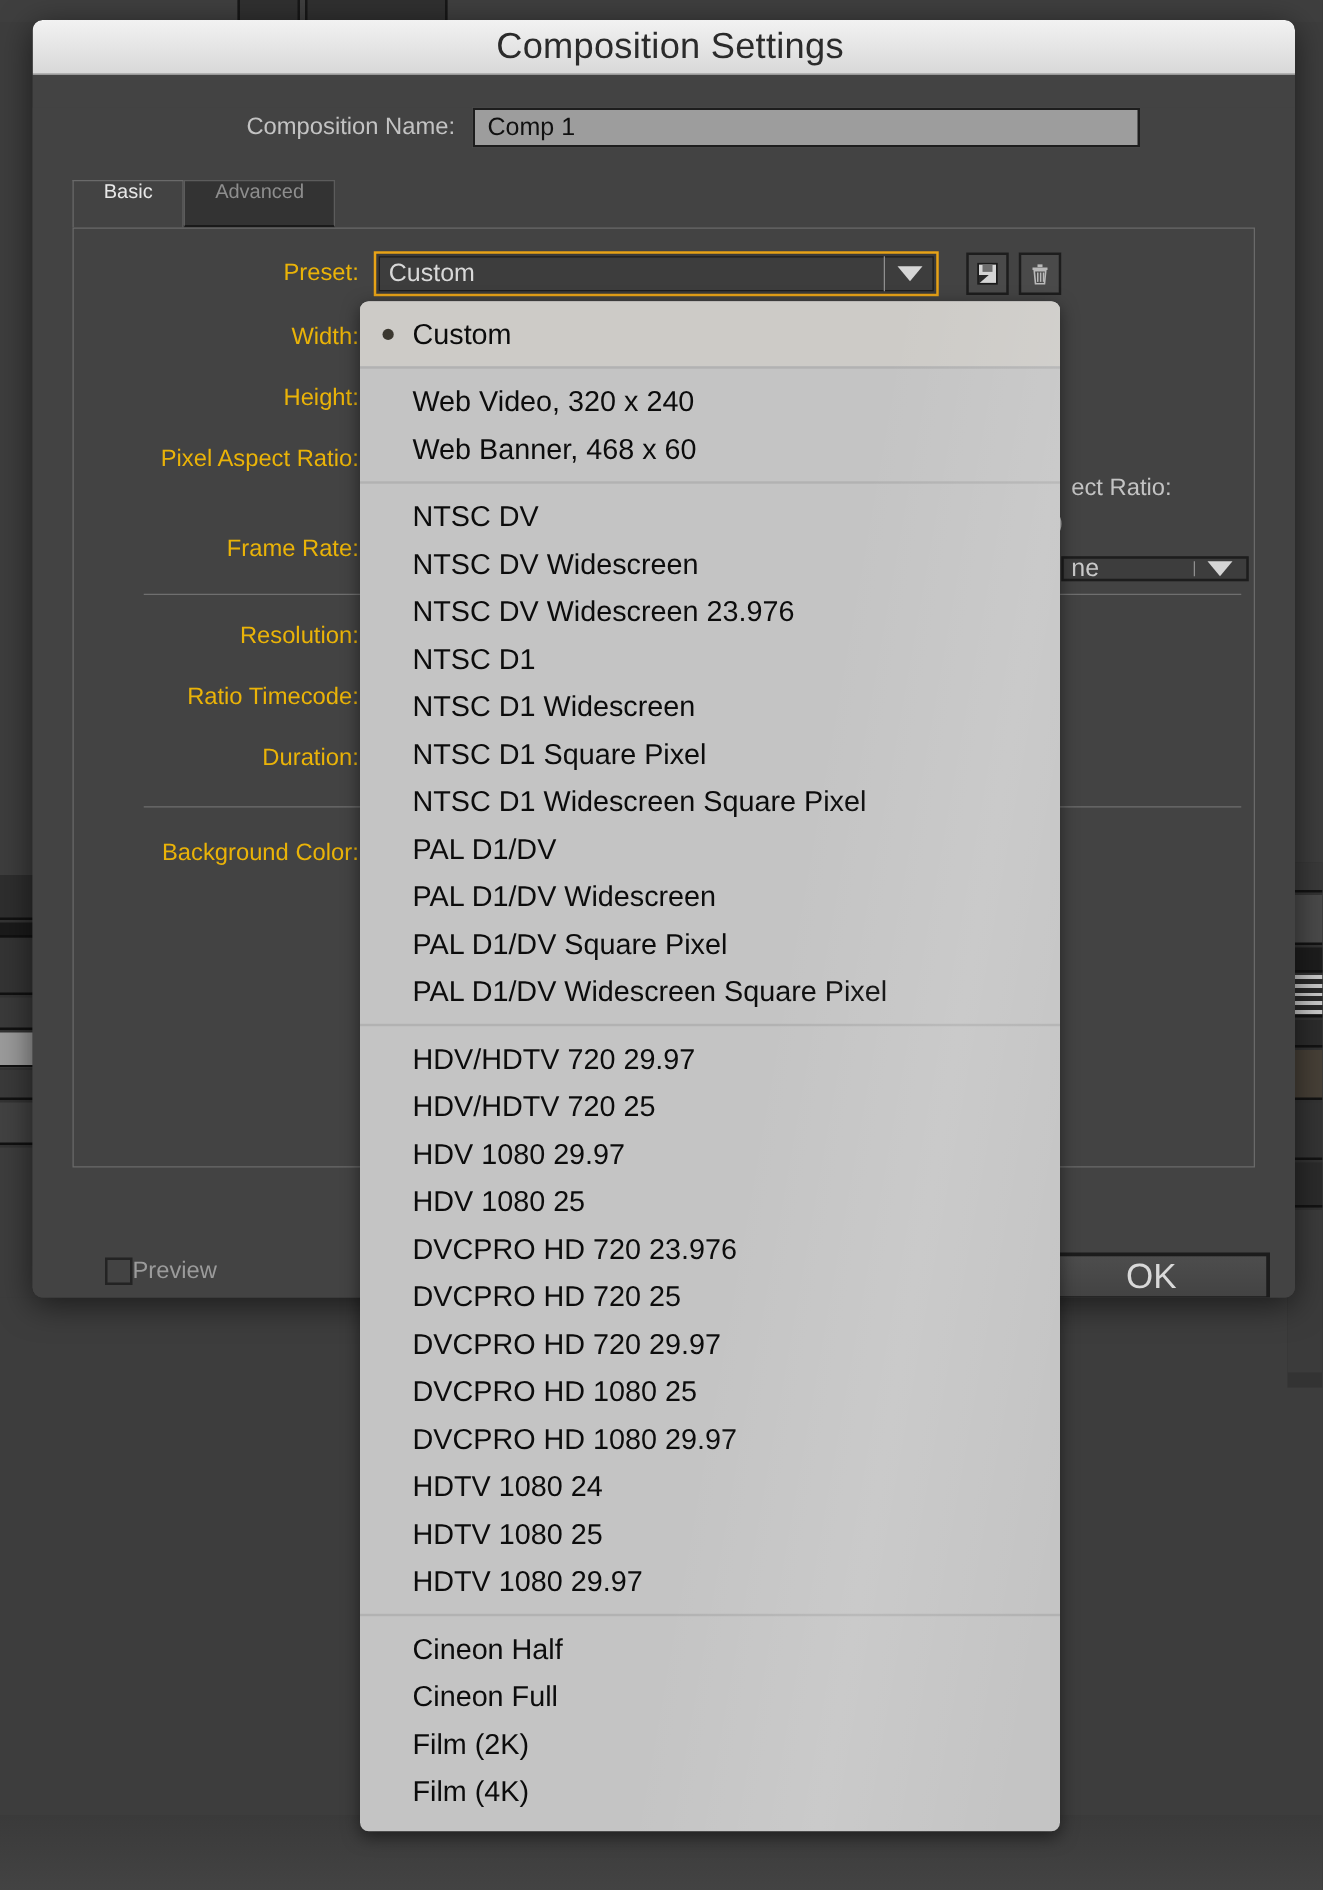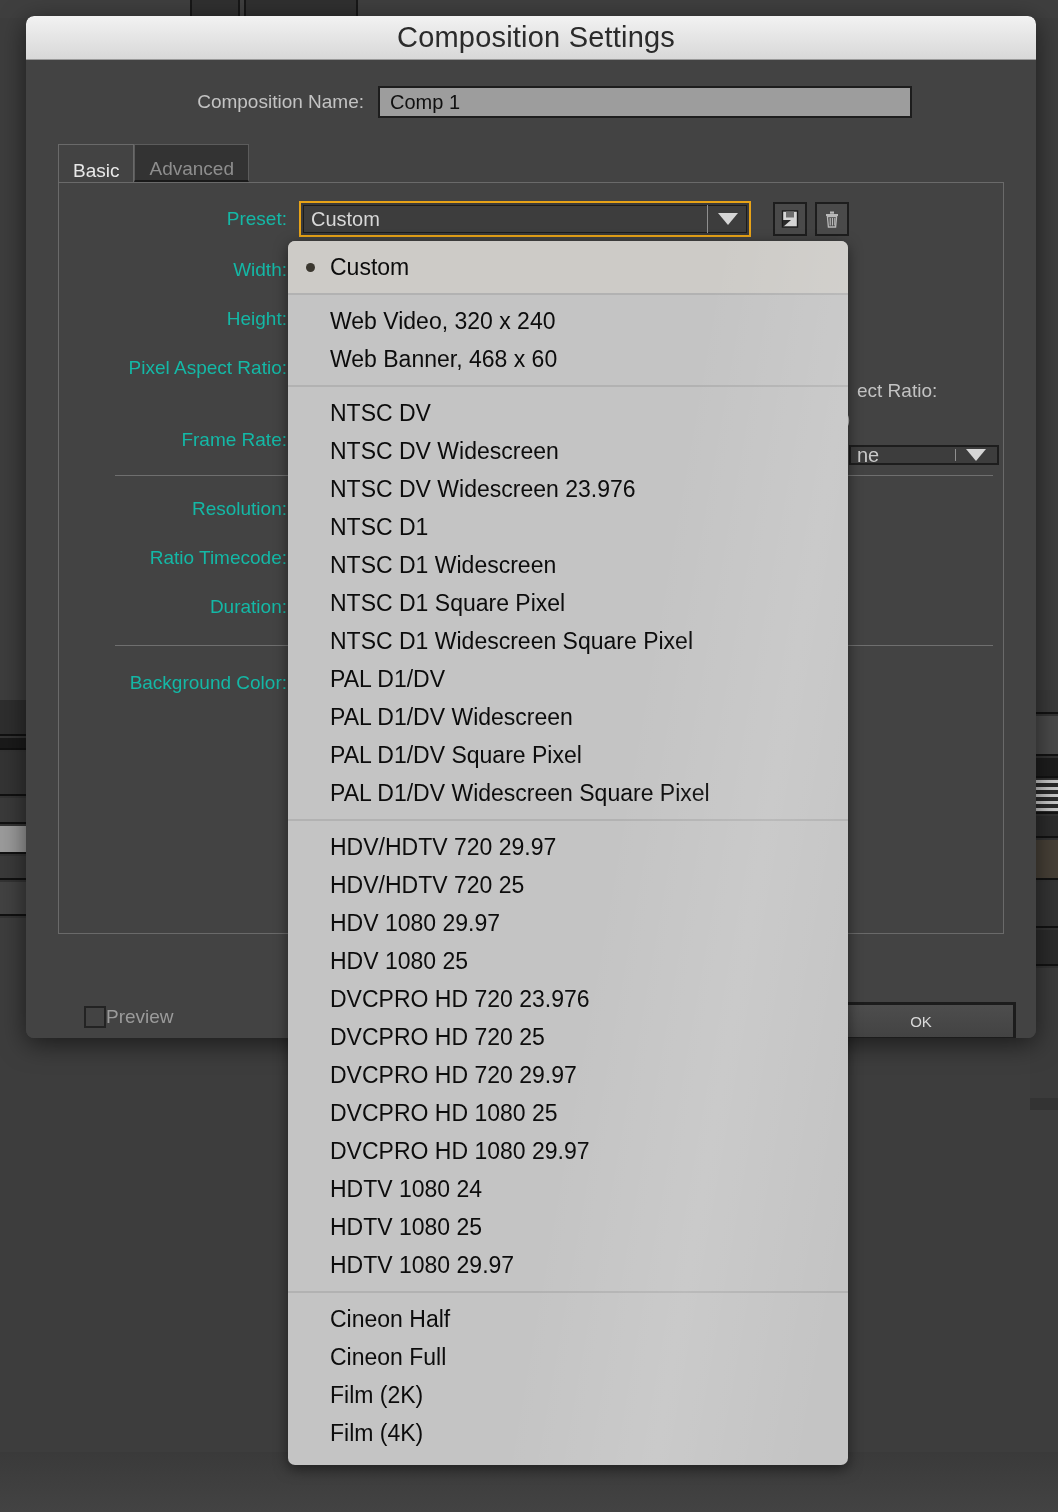--- a/index.html
+++ b/index.html
@@ -46,35 +46,35 @@
   .cname-input {
     width:534px; height:32px;
     background:#9d9d9d; border:2px solid #1d1d1d;
     color:#101010; font-size:20px;
     display:flex; align-items:center; padding-left:10px;
   }
 
   
   .tabs { position:relative; margin-top:26px; margin-left:32px; display:flex; align-items:flex-end; height:38px; }
   .tab {
-    height:38px; padding:0 14px; font-size:19px;
-    display:flex; align-items:flex-end; justify-content:center;
+    height:38px; padding:0 24px; font-size:16px;
+    display:flex; align-items:flex-start; justify-content:center;
   }
   .tab.active { background:#434343; color:#e8e8e8; border-top:1px solid #6a6a6a; border-left:1px solid #6a6a6a; border-right:1px solid #6a6a6a; }
   .tab.inactive { background:#333333; color:#8e8e8e; border:1px solid #5c5c5c; border-bottom:2px solid #1a1a1a; }
 
   .panel {
     position:relative; margin-left:32px; margin-right:32px;
     height:752px;
     border:1px solid #6a6a6a; border-top:1px solid #6a6a6a;
     background:#434343;
   }
 
   .frm-row { display:flex; align-items:center; }
-  .frm-label { width:240px; text-align:right; font-size:19px; color:#14b8a6; padding-right:12px; white-space:nowrap; }
+  .frm-label { width:240px; text-align:right; font-size:19px; color:#eab308; padding-right:12px; white-space:nowrap; }
 
   
   .preset-row { margin-top:18px; }
   .preset-select {
     position:relative; width:452px; height:36px;
     background:#3a3a3a; border:2px solid #e8a317;
     display:flex; align-items:center;
   }
   .preset-select .inner { position:absolute; inset:2px; border:1px solid #1c1c1c; background:#3d3d3d;
       display:flex; align-items:center; }
@@ -96,21 +96,21 @@
   .fr-select .arrowbox2 { position:absolute; right:2px; top:2px; bottom:2px; width:40px;
      border-left:1px solid #8f8f8f; display:flex; align-items:center; justify-content:center; }
 
   
   .footer { position:absolute; left:0; right:0; bottom:0; height:72px; }
   .preview { position:absolute; left:58px; top:14px; display:flex; align-items:center; }
   .chk { width:22px;height:22px;border:2px solid #232323;background:#434343; }
   .preview .lbl { font-size:19px; color:#9b9b9b; }
   .okbtn { position:absolute; right:20px; top:10px; width:190px; height:38px;
     background:linear-gradient(#4d4d4d,#434343); border:3px solid #1c1c1c;
-    display:flex; align-items:center; justify-content:center; color:#d9d9d9; font-size:15px; }
+    display:flex; align-items:center; justify-content:center; color:#d9d9d9; font-size:28px; }
 
   
   .menu {
     position:absolute; left:288px; top:241px; width:560px;
     background:#c4c4c4;
     border-radius:7px;
     box-shadow: 0 4px 14px rgba(0,0,0,.5);
     overflow:hidden;
     z-index:50;
     padding-bottom:6px;

